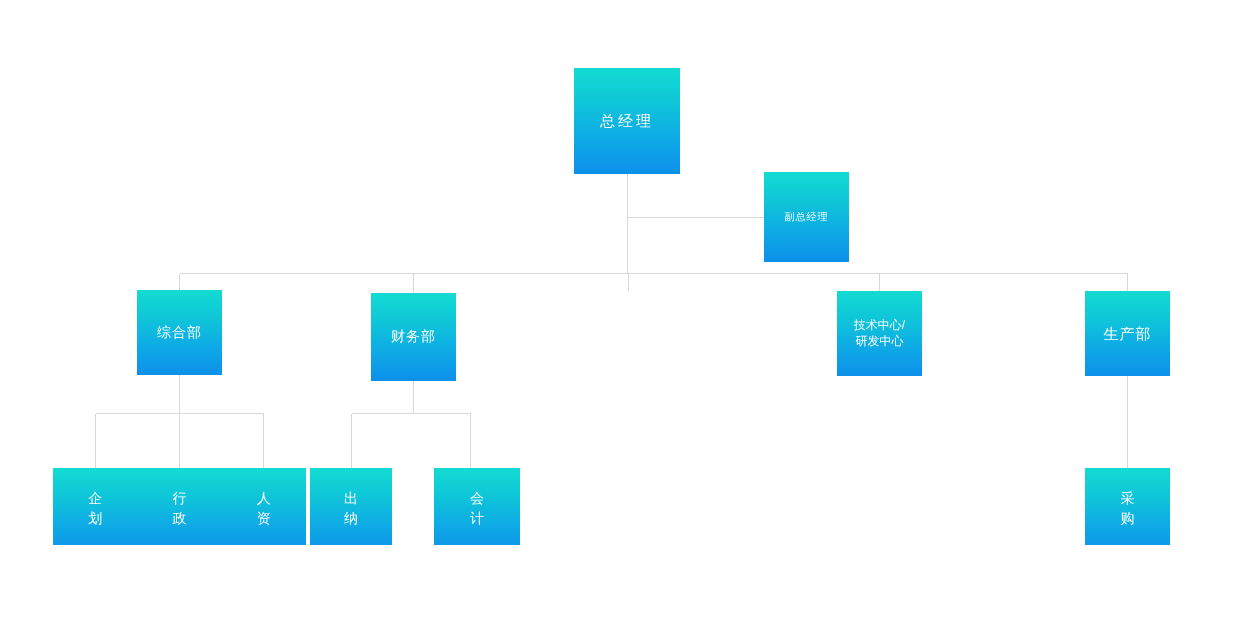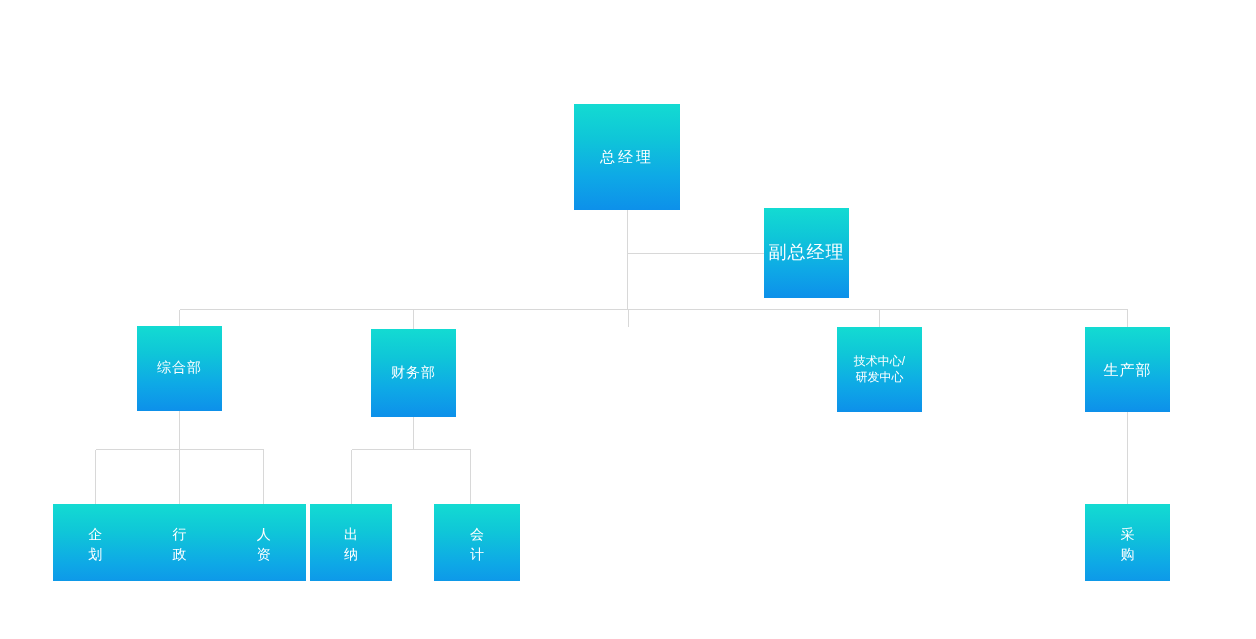--- a/index.html
+++ b/index.html
@@ -9,21 +9,20 @@
   }
   body {
     font-family: "Liberation Sans", "DejaVu Sans", sans-serif;
   }
   #chart-root {
     position: relative;
     width: 1256px;
     height: 545px;
     background: #ffffff;
     overflow: hidden;
-    margin-top: 36px;
   }
   .connector-layer {
     position: absolute;
     left: 0;
     top: 0;
     width: 1256px;
     height: 639px;
     pointer-events: none;
   }
   .node {
@@ -45,26 +44,25 @@
     text-align: center;
     white-space: pre-line;
   }
   
   #node-ceo {
     left: 574px; top: 68px; width: 106px; height: 106px;
     font-size: 15px; letter-spacing: 3px;
   }
   #node-deputy {
     left: 764px; top: 172px; width: 85px; height: 90px;
-    font-size: 18px; letter-spacing: 1px;
+    font-size: 10px; letter-spacing: 1px;
   }
   #node-general-affairs {
     left: 137px; top: 290px; width: 85px; height: 85px;
     font-size: 14px;
-    font-family: Liberation Mono, monospace;
   }
   #node-finance {
     left: 371px; top: 293px; width: 85px; height: 88px;
     font-size: 14px;
   }
   #node-marketing {
     left: 586px; top: 291px; width: 85px; height: 85px;
     font-size: 14px;
   }
   #node-tech-center {

